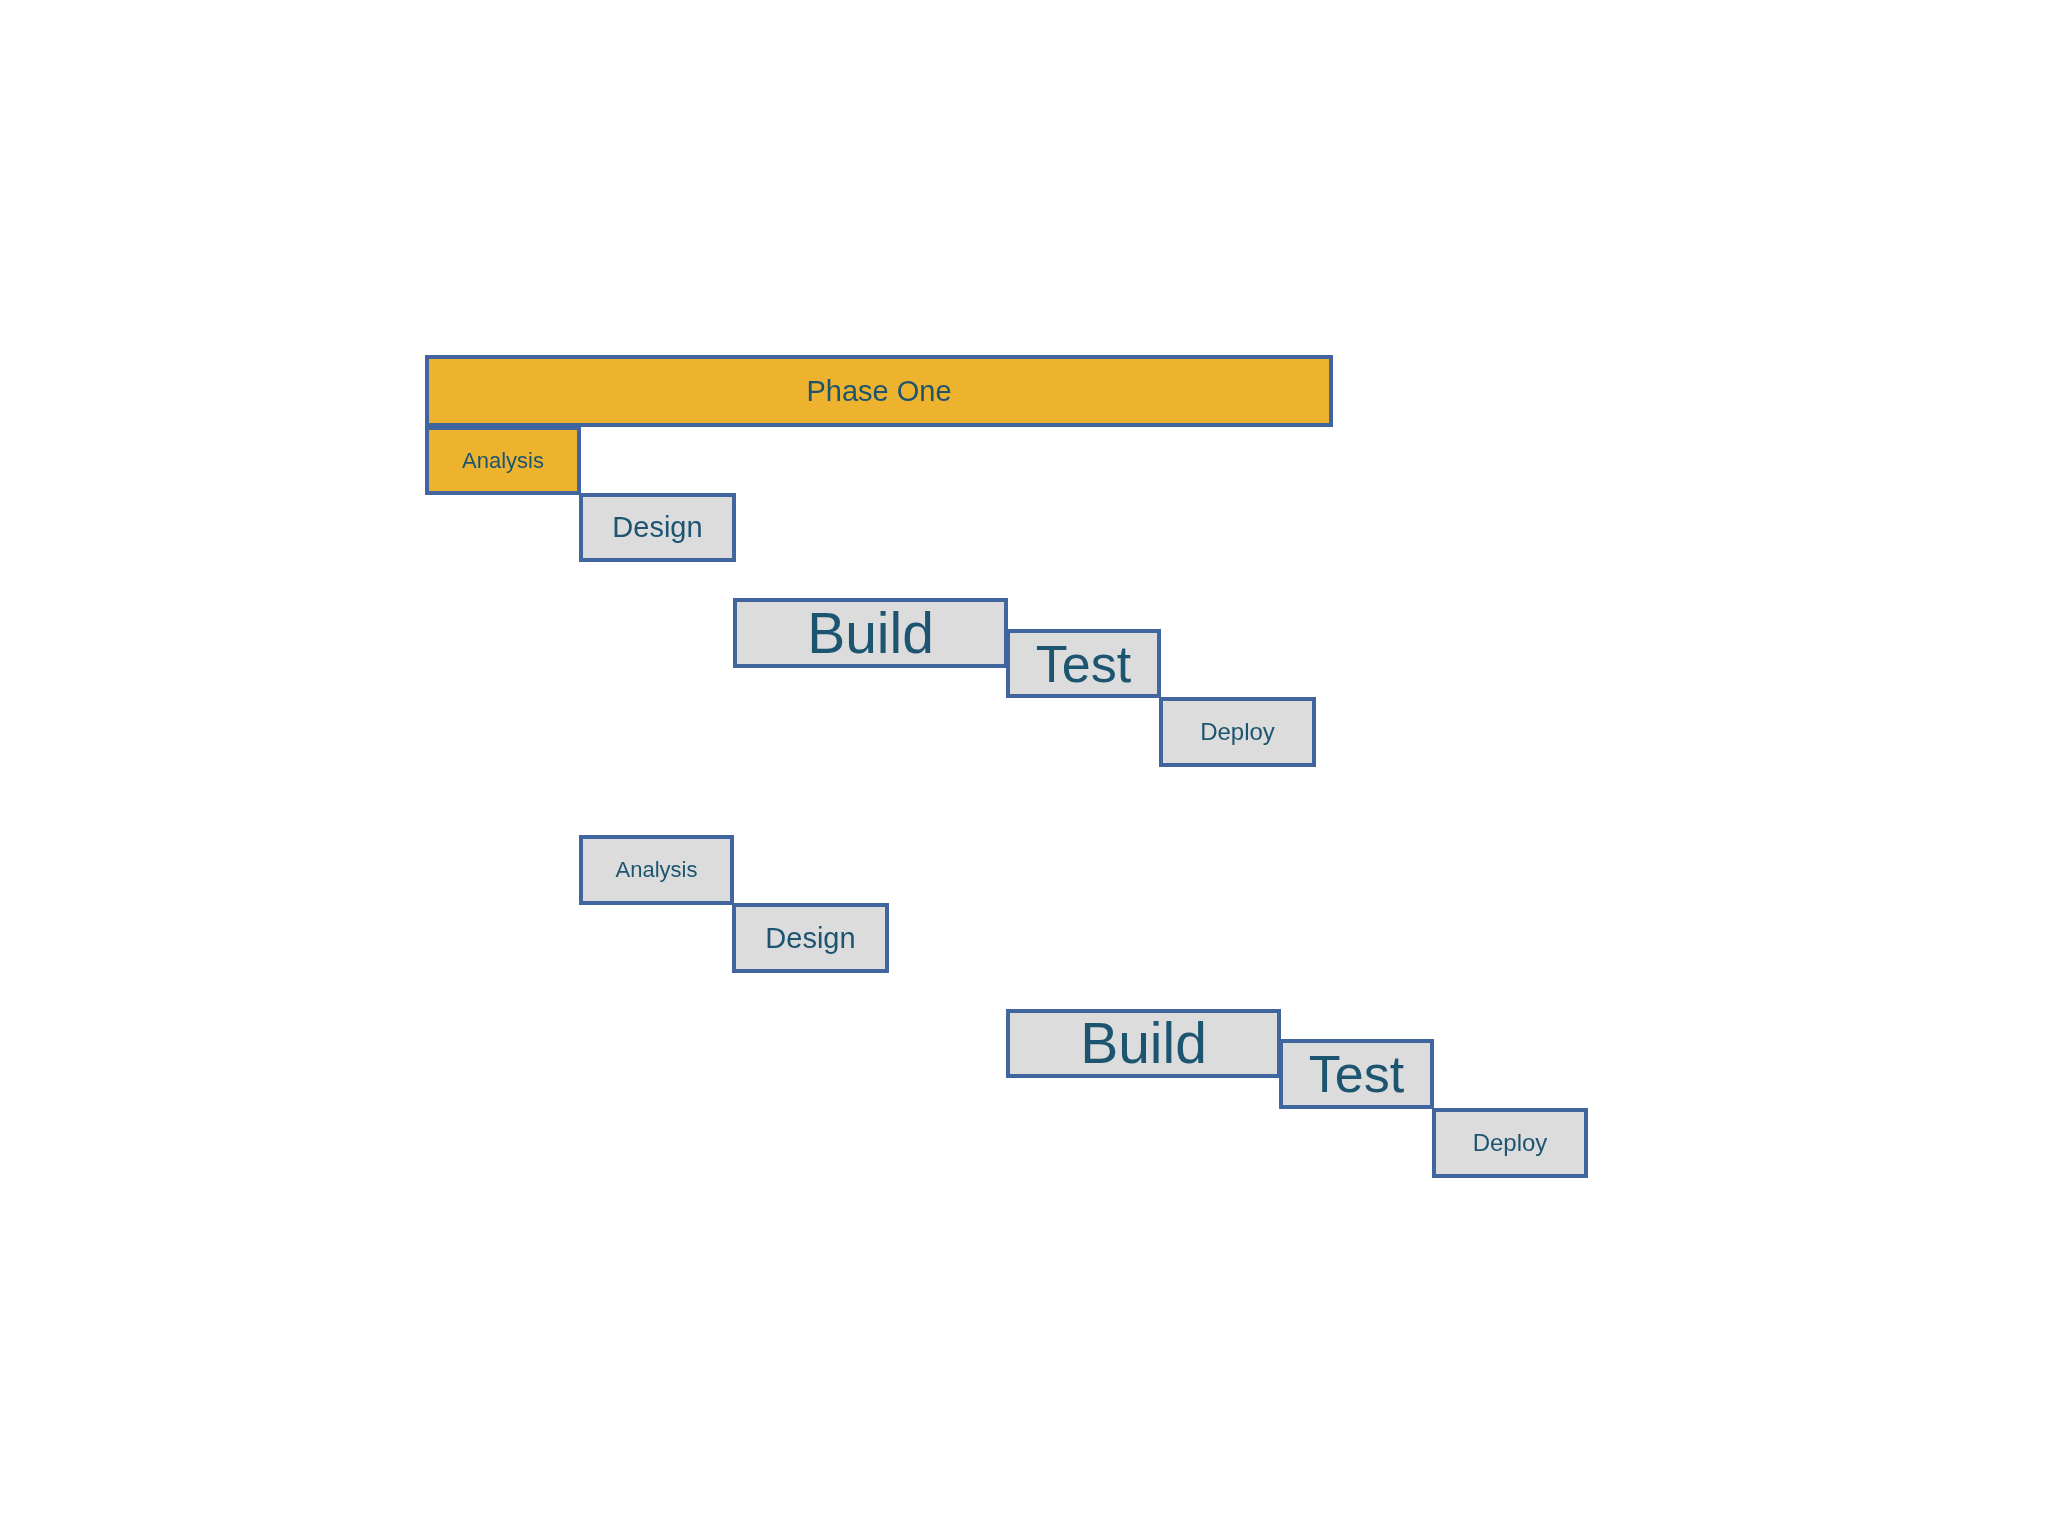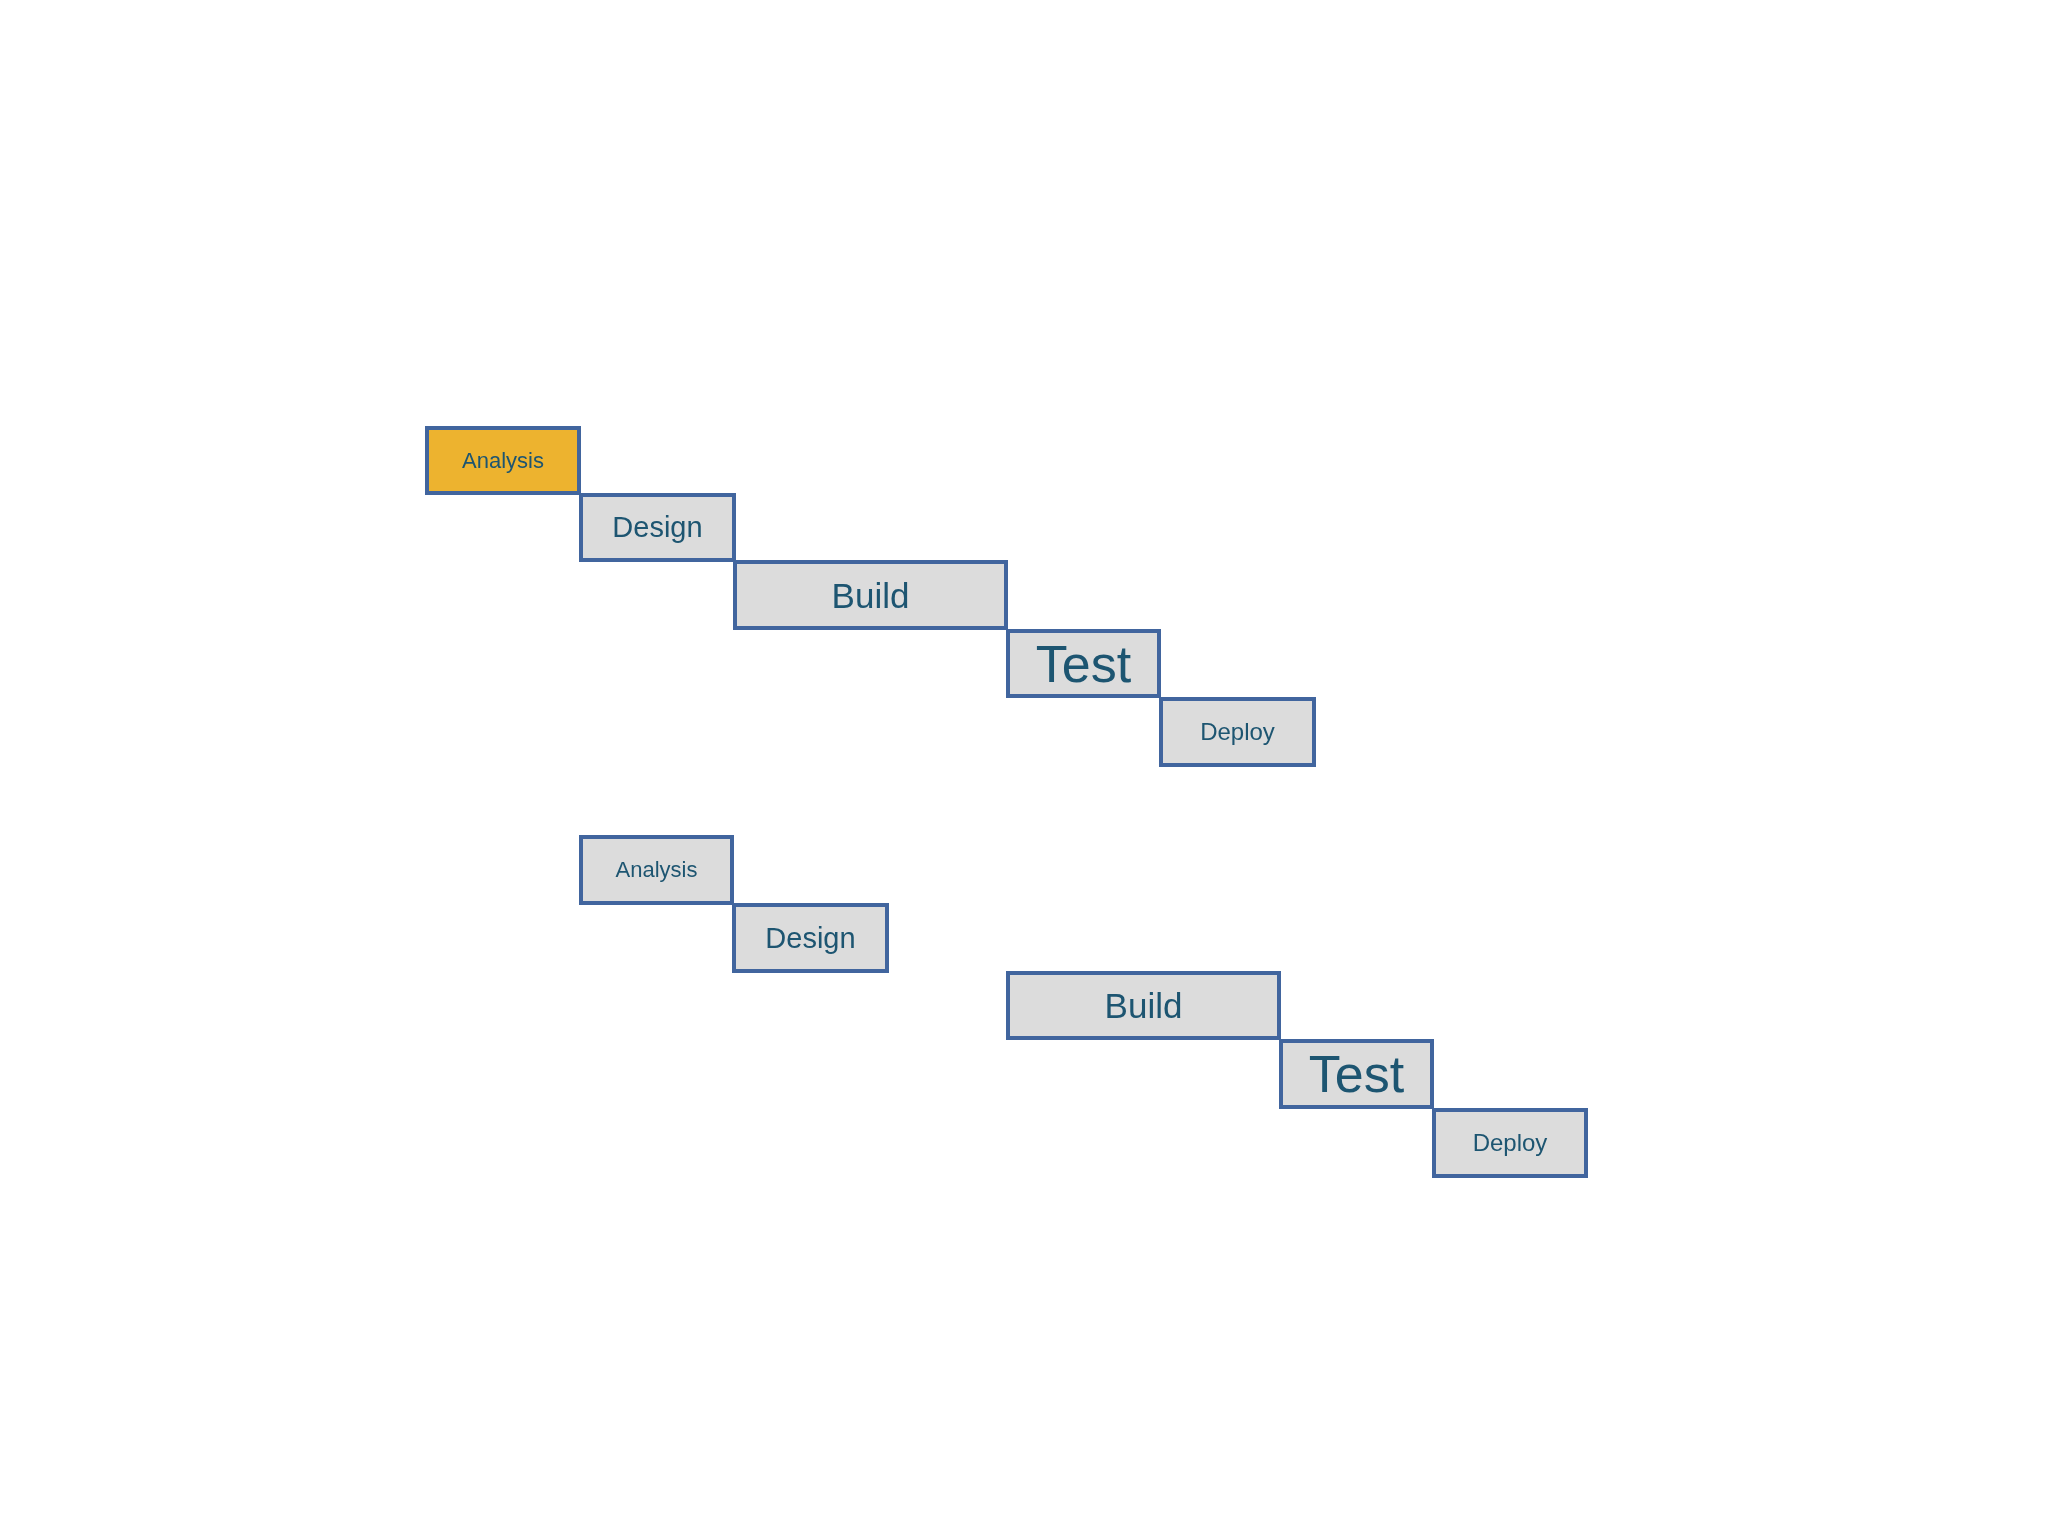--- a/index.html
+++ b/index.html
@@ -26,21 +26,21 @@
     white-space: nowrap;
     line-height: 1;
   }
   .fill-gold { background: #EDB32F; }
   .fill-gray { background: #DCDCDC; }
 
   
   .sz-phase   { font-size: 29px; }
   .sz-analysis{ font-size: 22px; }
   .sz-design  { font-size: 29px; }
-  .sz-build   { font-size: 35px; }
+  .sz-build   { font-size: 57px; margin-top: 38px; }
   .sz-test    { font-size: 52px; }
   .sz-deploy  { font-size: 24px; }
 
   
   .b-phase-one  { left: 425px;  top: 355px;  width: 908px;  height: 72px; }
   .b-analysis-1 { left: 425px;  top: 426px;  width: 156px;  height: 69px; }
   .b-design-1   { left: 579px;  top: 493px;  width: 157px;  height: 69px; }
   .b-build-1    { left: 733px;  top: 560px;  width: 275px;  height: 70px; }
   .b-test-1     { left: 1006px; top: 629px;  width: 155px;  height: 69px; }
   .b-deploy-1   { left: 1159px; top: 697px;  width: 157px;  height: 70px; }
@@ -49,20 +49,23 @@
   .b-design-2   { left: 732px;  top: 903px;  width: 157px;  height: 70px; }
   .b-build-2    { left: 1006px; top: 971px;  width: 275px;  height: 69px; }
   .b-test-2     { left: 1279px; top: 1039px; width: 155px;  height: 70px; }
   .b-deploy-2   { left: 1432px; top: 1108px; width: 156px;  height: 70px; }
 </style>
 </head>
 <body>
 
 <div class="canvas">
 
+  <div class="bar fill-gold sz-phase b-phase-one">
+    <span>Phase One</span>
+  </div>
 
   <div class="bar fill-gold sz-analysis b-analysis-1">
     <span>Analysis</span>
   </div>
 
   <div class="bar fill-gray sz-design b-design-1">
     <span>Design</span>
   </div>
 
   <div class="bar fill-gray sz-build b-build-1">

